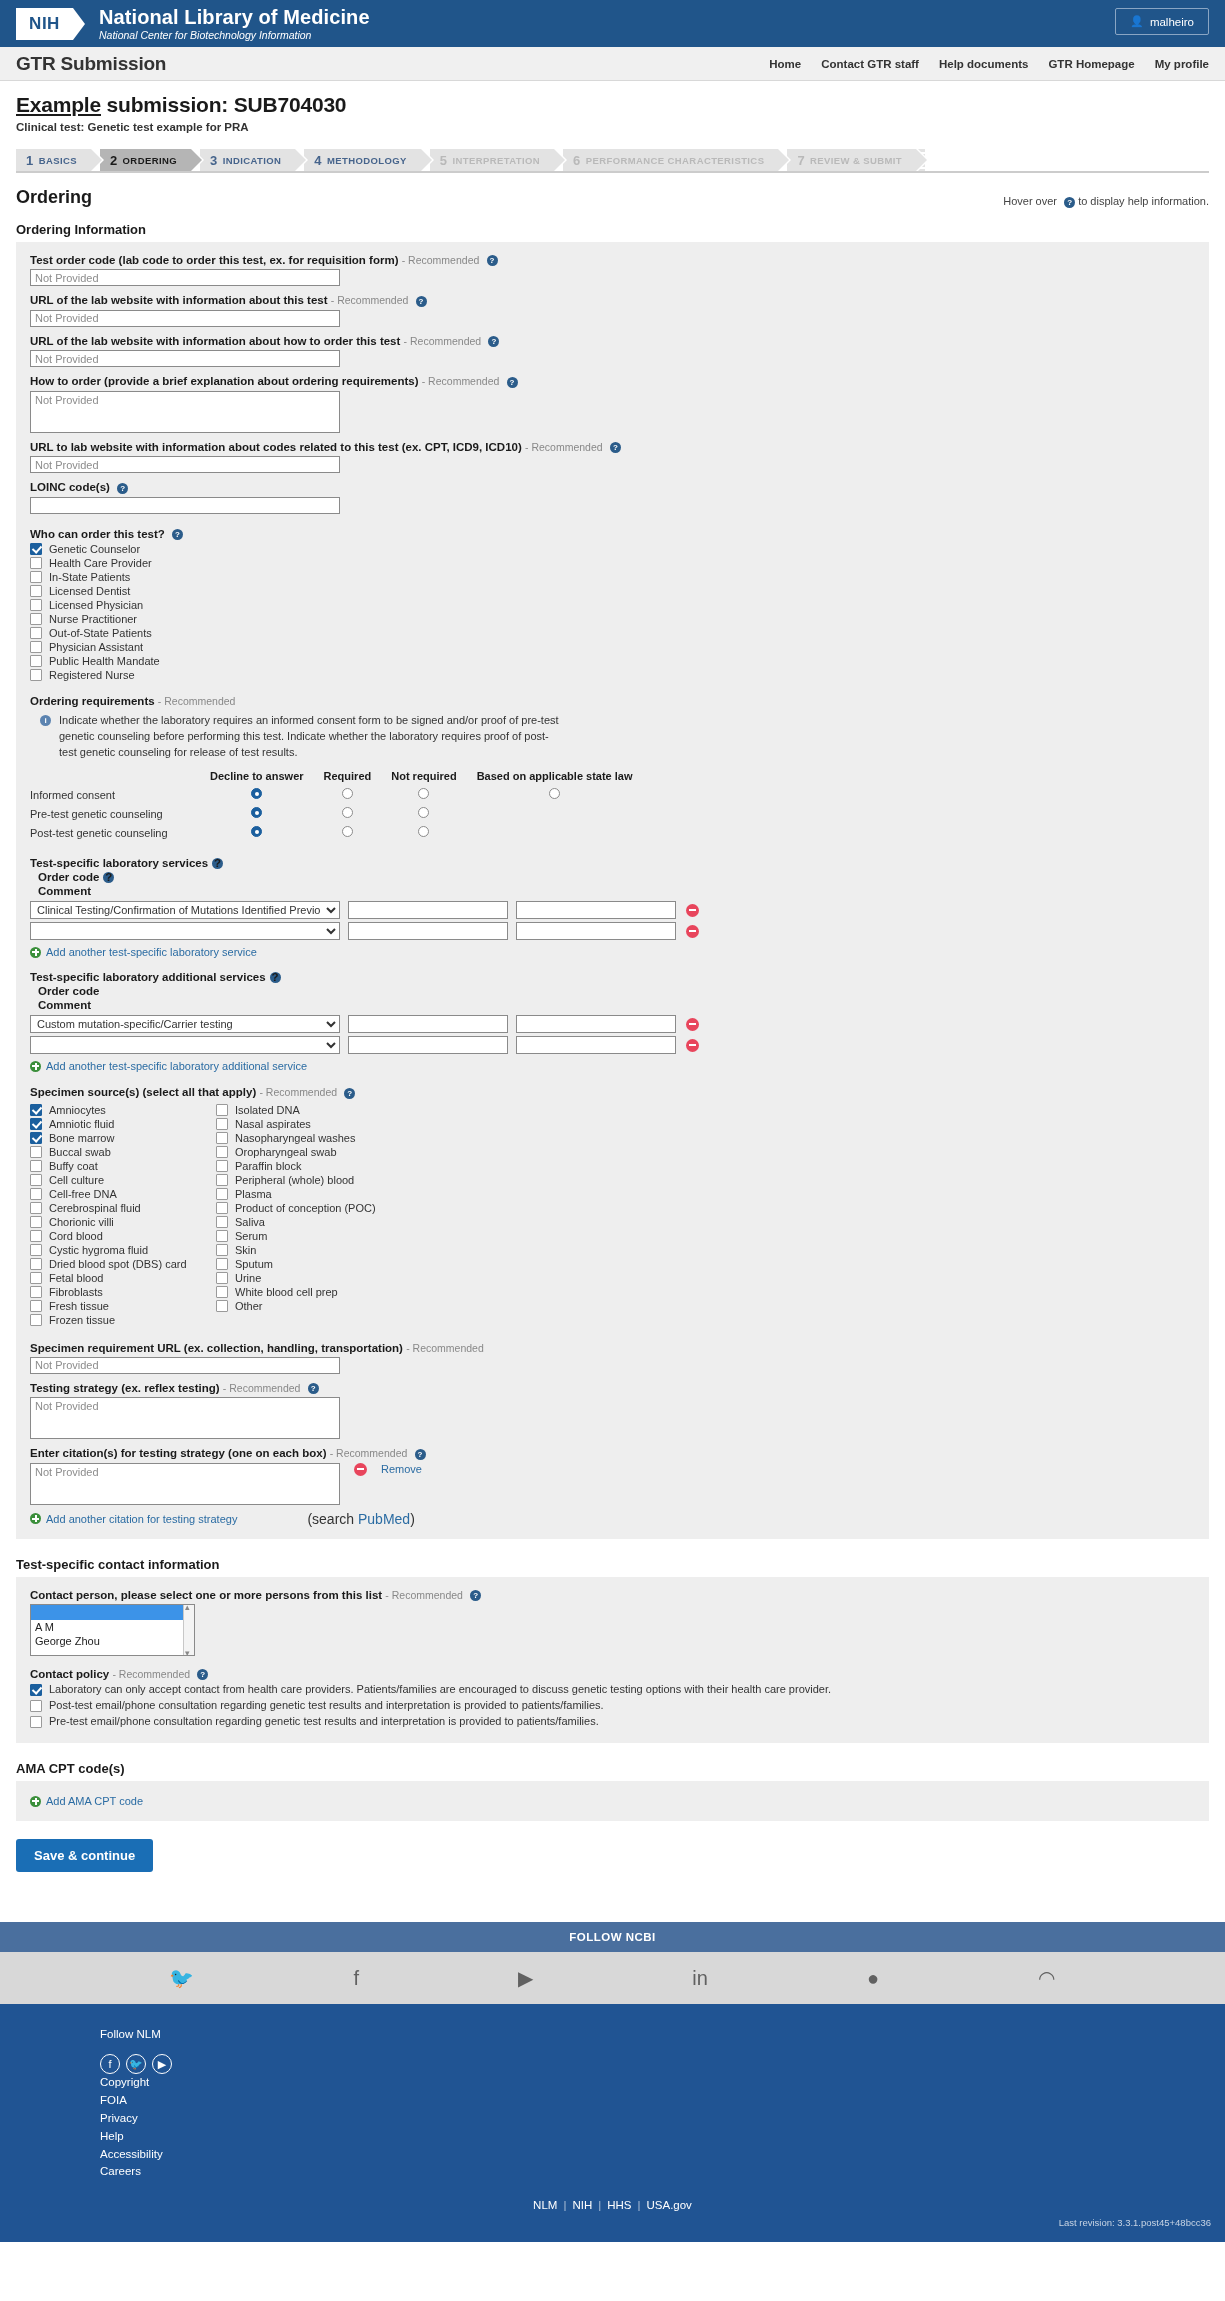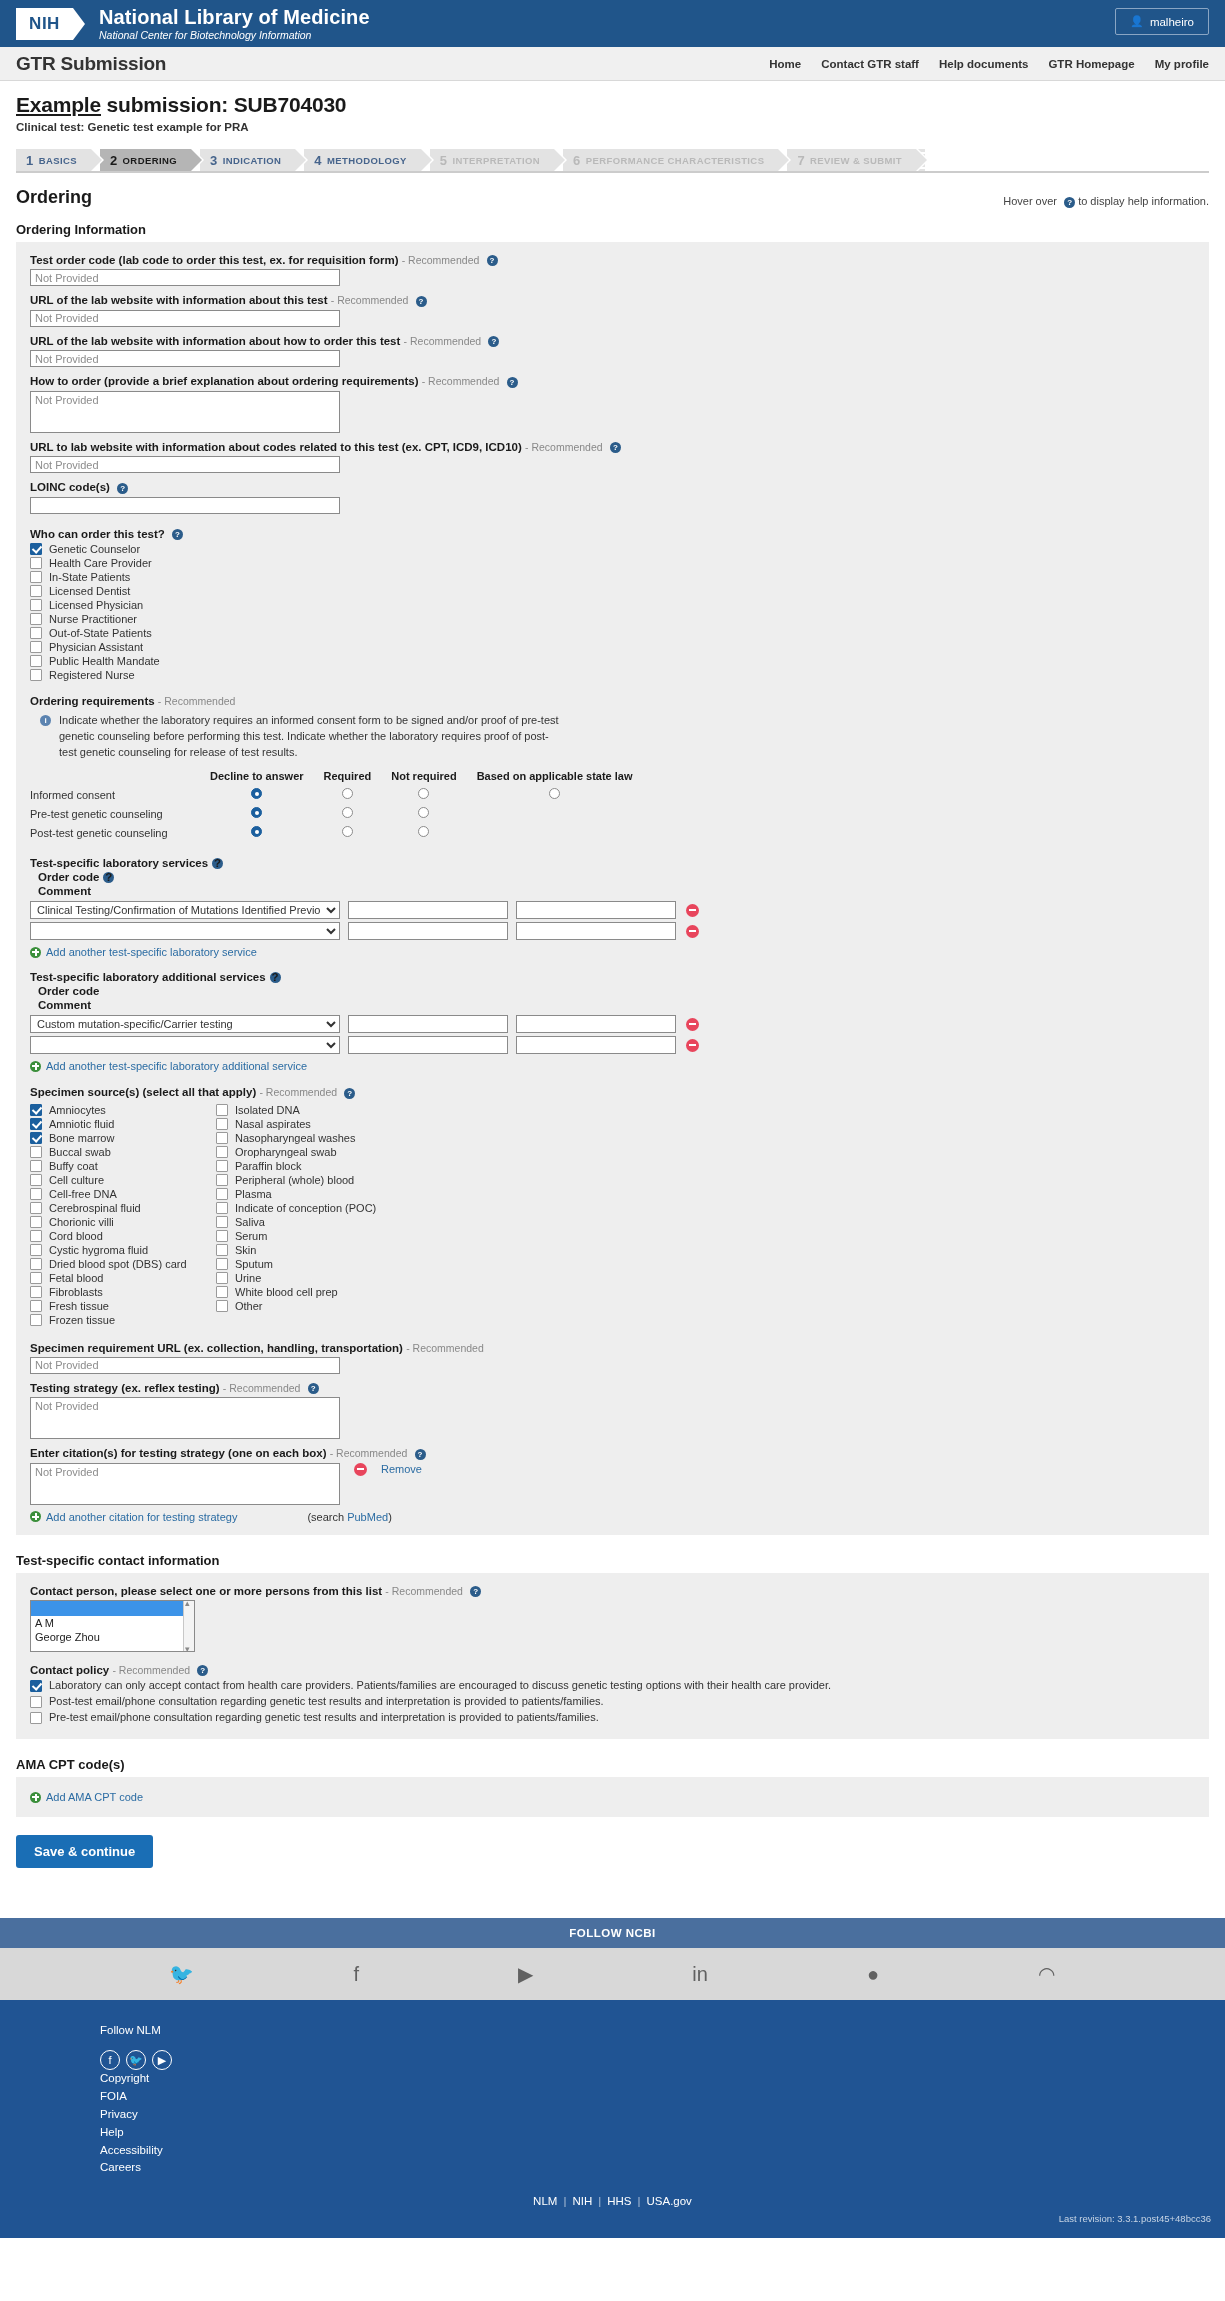--- a/index.html
+++ b/index.html
@@ -206,21 +206,21 @@
   .spec-col{ width:200px; }
   .spec-col.c2{ width:240px; margin-left:-14px;}
 
   
   .remove-link{ display:flex;align-items:center;gap:14px;margin-left:14px;cursor:pointer;}
   .remove-link span{ font-size:11px;color:#2b6ca3; }
 
   .cite-row{ display:flex; align-items:flex-start; }
 
   .pubmed-row{ display:flex; align-items:center; margin-top:6px;}
-  .pubmed-note{ margin-left:70px; font-size:11px; color:#333;}
+  .pubmed-note{ margin-left:70px; font-size:14px; color:#333;}
   .pubmed-note a{ color:#2b6ca3; text-decoration:none; cursor:pointer;}
 
   
   .listbox{
     width:165px;height:52px;border:1px solid #8a8a8a;background:#fff;
     margin-top:3px;overflow:hidden;position:relative;
   }
   .lb-opt{ font-size:11px;padding:1px 4px;color:#222; }
   .lb-opt.sel{ background:#3c93e8;color:#fff;height:15px;}
   .lb-scroll{
@@ -627,21 +627,21 @@
           <div class="cb-row">
             <div class="cb"></div>
             <span class="cb-lb">Peripheral (whole) blood</span>
           </div>
           <div class="cb-row">
             <div class="cb"></div>
             <span class="cb-lb">Plasma</span>
           </div>
           <div class="cb-row">
             <div class="cb"></div>
-            <span class="cb-lb">Indicate of conception (POC)</span>
+            <span class="cb-lb">Product of conception (POC)</span>
           </div>
           <div class="cb-row">
             <div class="cb"></div>
             <span class="cb-lb">Saliva</span>
           </div>
           <div class="cb-row">
             <div class="cb"></div>
             <span class="cb-lb">Serum</span>
           </div>
           <div class="cb-row">

